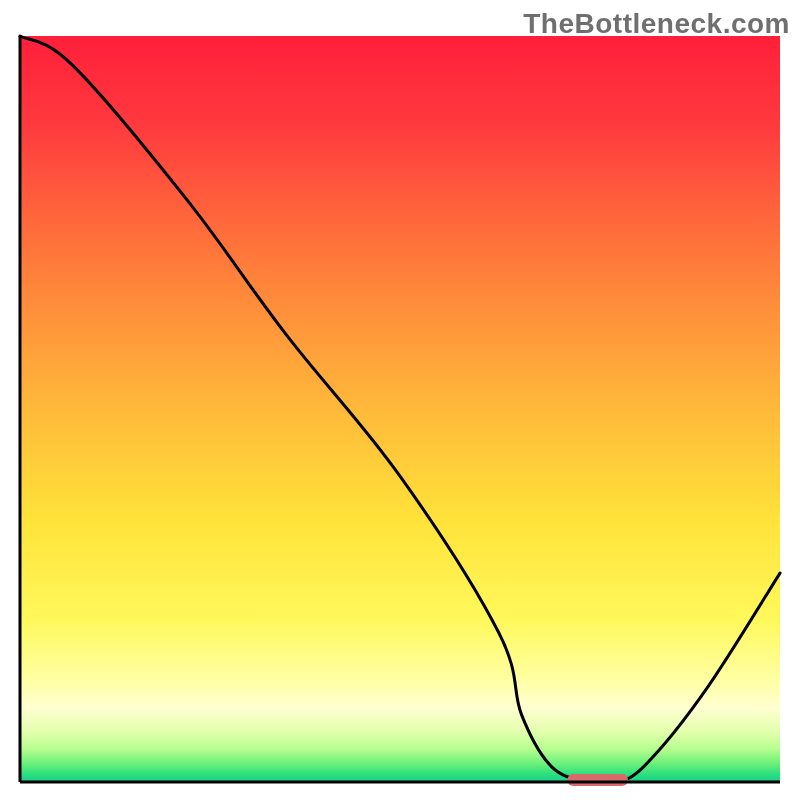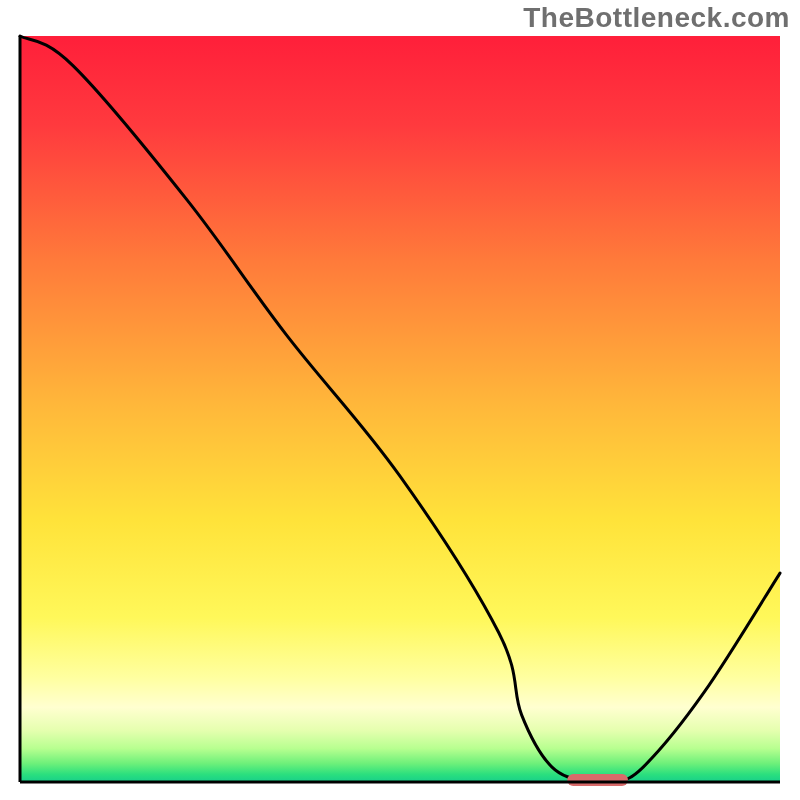--- a/index.html
+++ b/index.html
@@ -11,21 +11,21 @@
     background: #ffffff;
     font-family: Arial, Helvetica, sans-serif;
   }
   .chart-wrap {
     position: relative;
     width: 800px;
     height: 800px;
   }
   .watermark {
     position: absolute;
-    top: 2px;
+    top: 8px;
     right: 10px;
     font-family: Arial, Helvetica, sans-serif;
     font-size: 28px;
     font-weight: bold;
     color: #6f6f6f;
     letter-spacing: 0.5px;
     user-select: none;
   }
   svg {
     display: block;

